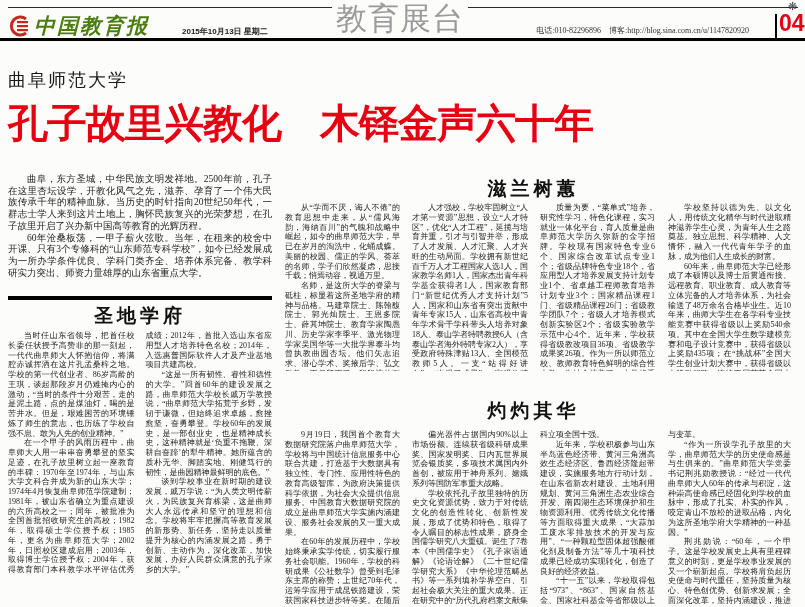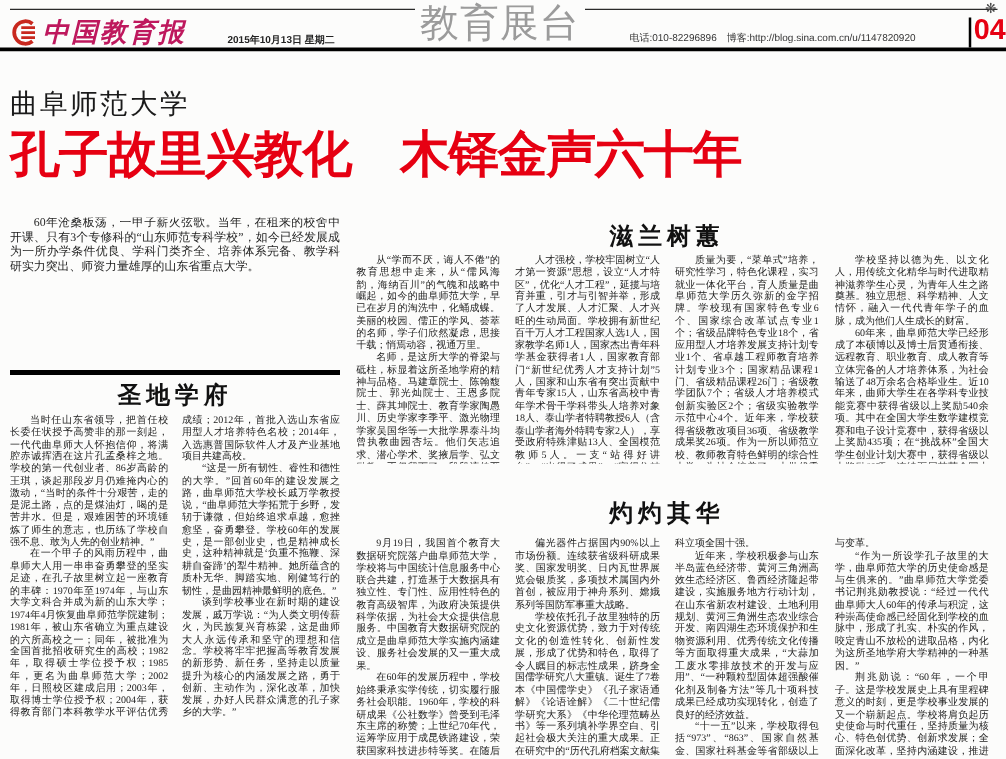--- a/index.html
+++ b/index.html
@@ -14,42 +14,42 @@
   .rule-thin{height:1px;background:#2a2a2a;}
   .rule-thick{height:3px;background:#000;}
   .masthead-title{
     left:336px;top:-2px;width:130px;
     font-family:"Liberation Sans","DejaVu Sans",sans-serif;
     font-size:31px;font-weight:300;color:#9b9b9b;letter-spacing:1px;
     white-space:nowrap;
   }
   .brand-row{left:8px;top:12px;display:flex;align-items:center;gap:4px;}
   .brand-name{
-    color:#be185d;font-size:21px;font-weight:bold;font-style:italic;
+    color:#4d7c0f;font-size:21px;font-weight:bold;font-style:italic;
     letter-spacing:2px;white-space:nowrap;
   }
   .brand-date{
     left:182px;top:26px;font-family:"Liberation Sans",sans-serif;
     font-size:8px;font-weight:bold;color:#222;white-space:nowrap;
   }
   .contact{
-    left:472px;top:25px;width:292px;text-align:center;
-    font-family:Liberation Sans, sans-serif;font-size:8px;color:#333;
+    left:457px;top:25px;width:292px;text-align:right;
+    font-family:Liberation Serif, serif;font-size:8px;color:#333;
     white-space:nowrap;
   }
   .page-num{
     left:779px;top:10px;color:#e60012;font-size:23px;font-weight:bold;
     font-family:"Liberation Sans",sans-serif;
   }
   .pn-divider{left:775px;top:14px;width:2px;height:24px;background:#000;}
   .corner-icon{left:788px;top:0px;font-size:11px;color:#4a4a4a;}
   
   .kicker{
     left:8px;top:68px;font-family:Liberation Serif, serif;
-    font-size:22px;color:#1a1a1a;letter-spacing:2px;
+    font-size:18px;color:#1a1a1a;letter-spacing:2px;
   }
   .headline{
     left:8px;top:96px;width:560px;
     font-size:40px;font-weight:bold;color:#e60012;
     letter-spacing:-1px;white-space:nowrap;text-align:right;
   }
   
   .bodytxt p{margin:0;text-indent:2em;text-align:justify;}
   .intro{
     left:8px;top:174px;width:264px;height:120px;overflow:hidden;
@@ -101,20 +101,21 @@
 <div class="abs pn-divider"></div>
 <div class="abs page-num">04</div>
 <div class="abs corner-icon">❋</div>
 
 <div class="abs rule-thick" style="left:0;top:38px;width:805px;"></div>
 
 <div class="abs kicker">曲阜师范大学</div>
 <div class="abs headline">孔子故里兴教化　木铎金声六十年</div>
 
 <div class="abs intro bodytxt">
+  <p>曲阜，东方圣城，中华民族文明发祥地。2500年前，孔子在这里杏坛设学，开教化风气之先，滋养、孕育了一个伟大民族传承千年的精神血脉。当历史的时针指向20世纪50年代，一群志士学人来到这片土地上，胸怀民族复兴的光荣梦想，在孔子故里开启了兴办新中国高等教育的光辉历程。</p>
   <p>60年沧桑板荡，一甲子薪火弦歌。当年，在租来的校舍中开课、只有3个专修科的“山东师范专科学校”，如今已经发展成为一所办学条件优良、学科门类齐全、培养体系完备、教学科研实力突出、师资力量雄厚的山东省重点大学。</p>
 </div>
 <div class="abs sec-rule"></div>
 
 <div class="abs sec-title t-shengdi">圣地学府</div>
 <div class="abs leftcols bodytxt">
   <p>当时任山东省领导，把首任校长委任状授予高赞非的那一刻起，一代代曲阜师大人怀抱信仰，将满腔赤诚挥洒在这片孔孟桑梓之地。学校的第一代创业者、86岁高龄的王琪，谈起那段岁月仍难掩内心的激动，“当时的条件十分艰苦，走的是泥土路，点的是煤油灯，喝的是苦井水。但是，艰难困苦的环境锤炼了师生的意志，也历练了学校自强不息、敢为人先的创业精神。”</p>
   <p>在一个甲子的风雨历程中，曲阜师大人用一串串奋勇攀登的坚实足迹，在孔子故里树立起一座教育的丰碑：1970年至1974年，与山东大学文科合并成为新的山东大学；1974年4月恢复曲阜师范学院建制；1981年，被山东省确立为重点建设的六所高校之一；同年，被批准为全国首批招收研究生的高校；1982年，取得硕士学位授予权；1985年，更名为曲阜师范大学；2002年，日照校区建成启用；2003年，取得博士学位授予权；2004年，获得教育部门本科教学水平评估优秀成绩；2012年，首批入选山东省应用型人才培养特色名校；2014年，入选惠普国际软件人才及产业基地项目共建高校。</p>
   <p>“这是一所有韧性、睿性和德性的大学。”回首60年的建设发展之路，曲阜师范大学校长戚万学教授说，“曲阜师范大学拓荒于乡野，发轫于谦微，但始终追求卓越，愈挫愈坚，奋勇攀登。学校60年的发展史，是一部创业史，也是精神成长史，这种精神就是‘负重不拖鞭、深耕自奋蹄’的犁牛精神。她所蕴含的质朴无华、脚踏实地、刚健笃行的韧性，是曲园精神最鲜明的底色。”</p>
   <p>谈到学校事业在新时期的建设发展，戚万学说：“为人类文明传薪火，为民族复兴育栋梁，这是曲师大人永远传承和坚守的理想和信念。学校将牢牢把握高等教育发展的新形势、新任务，坚持走以质量提升为核心的内涵发展之路，勇于创新、主动作为，深化改革，加快发展，办好人民群众满意的孔子家乡的大学。”</p>

